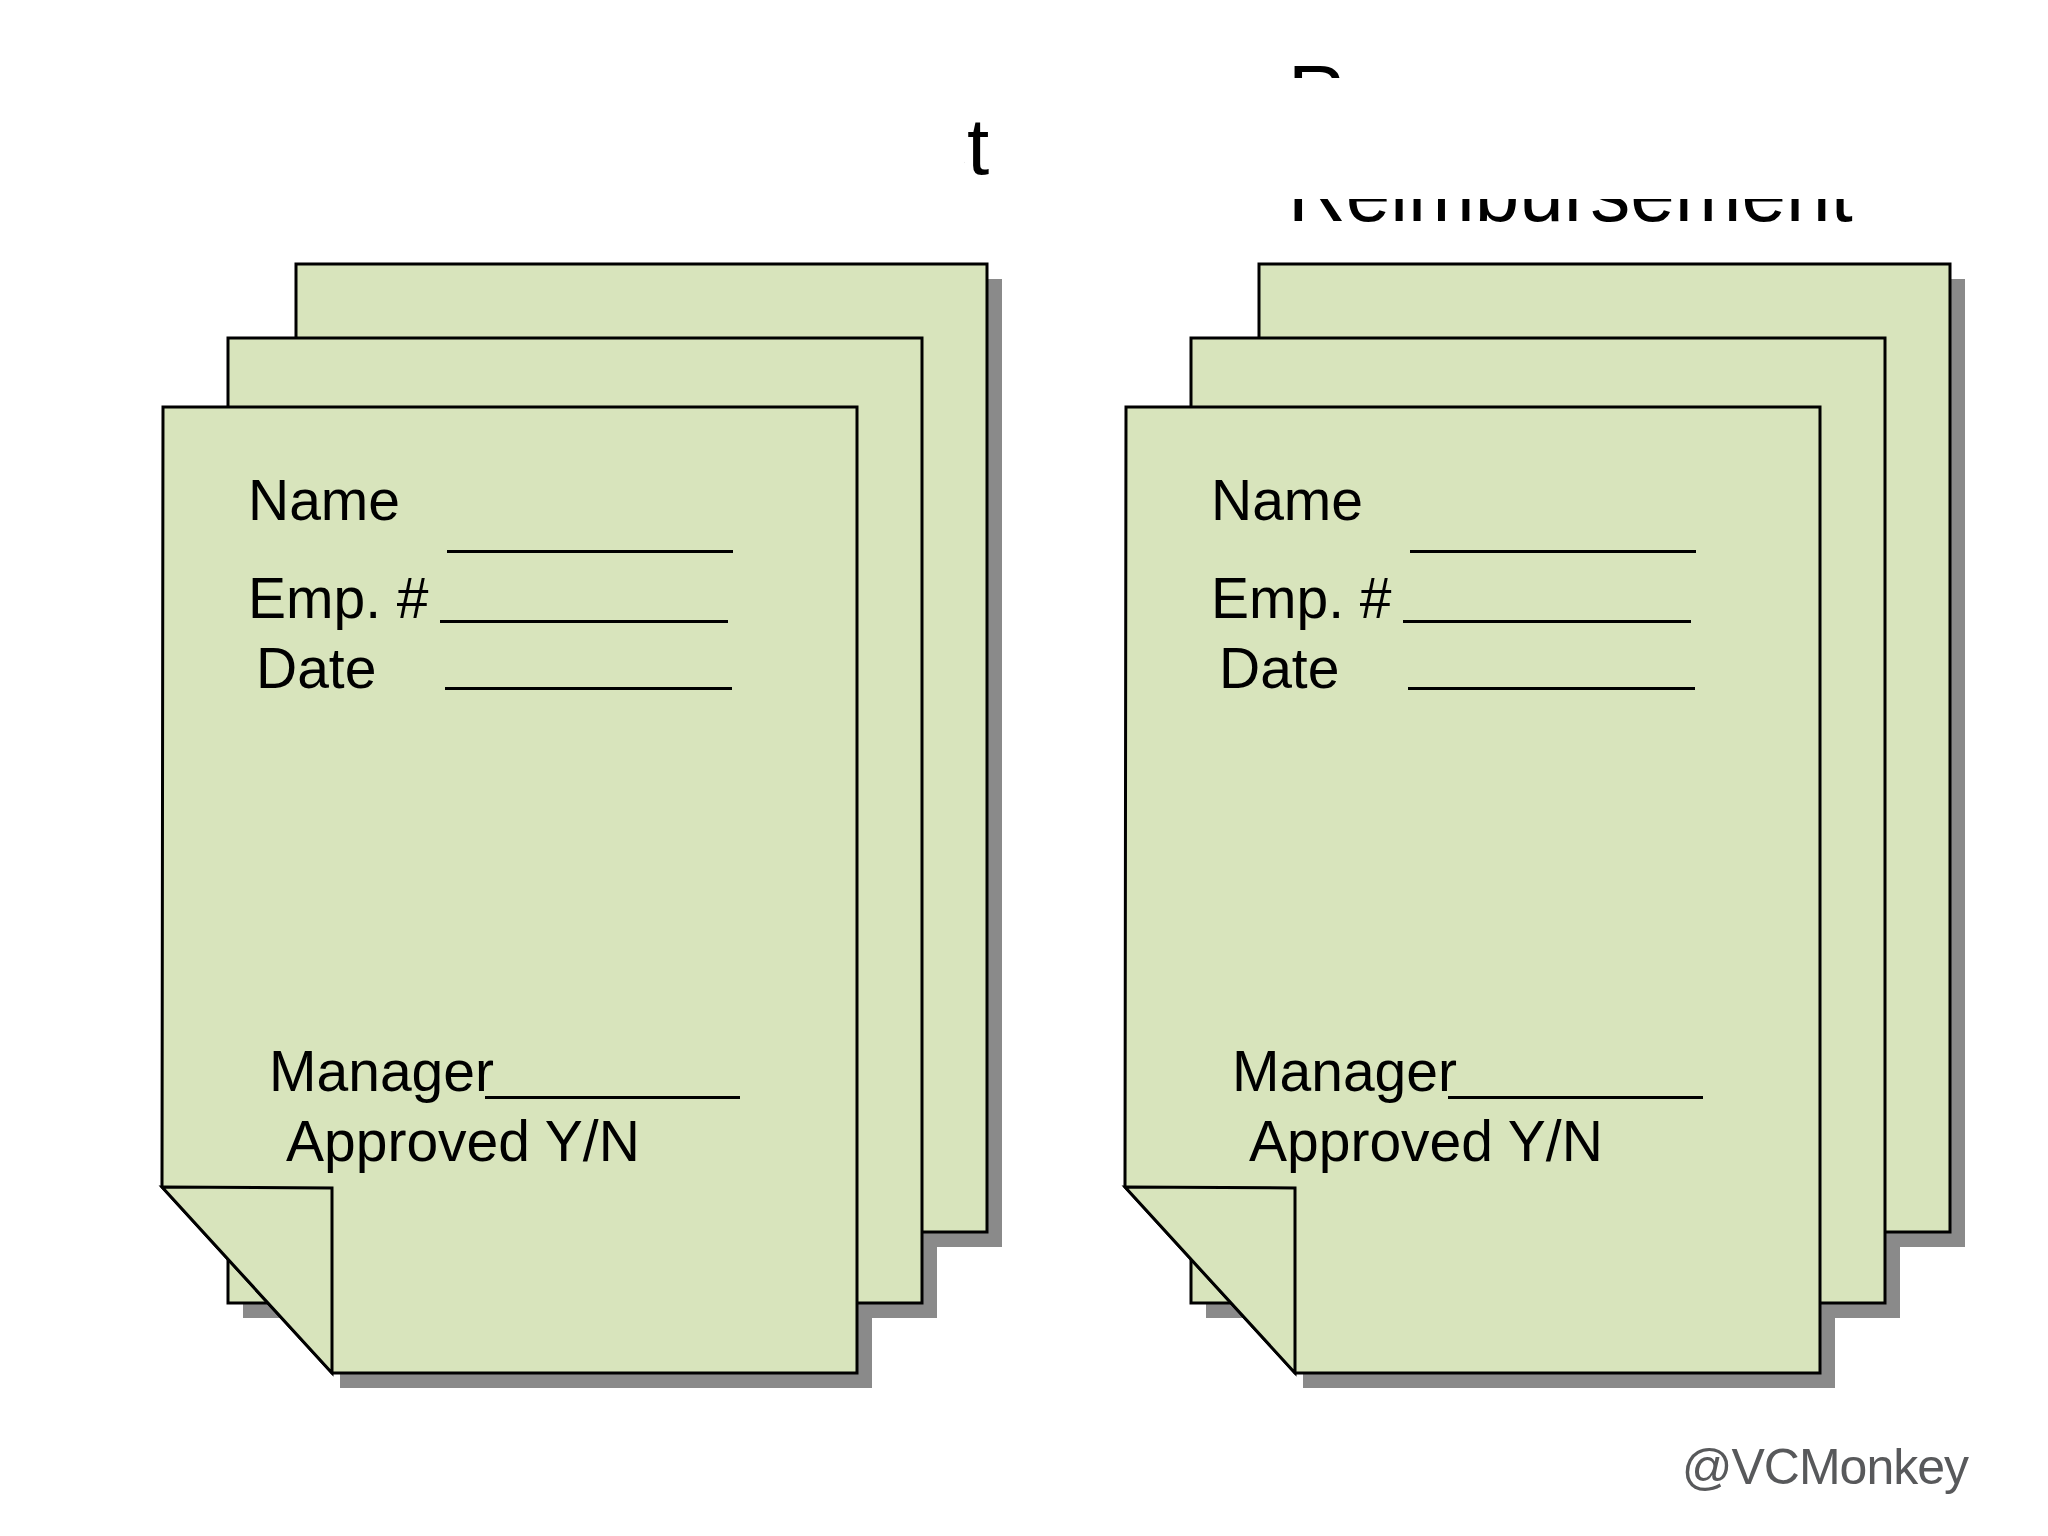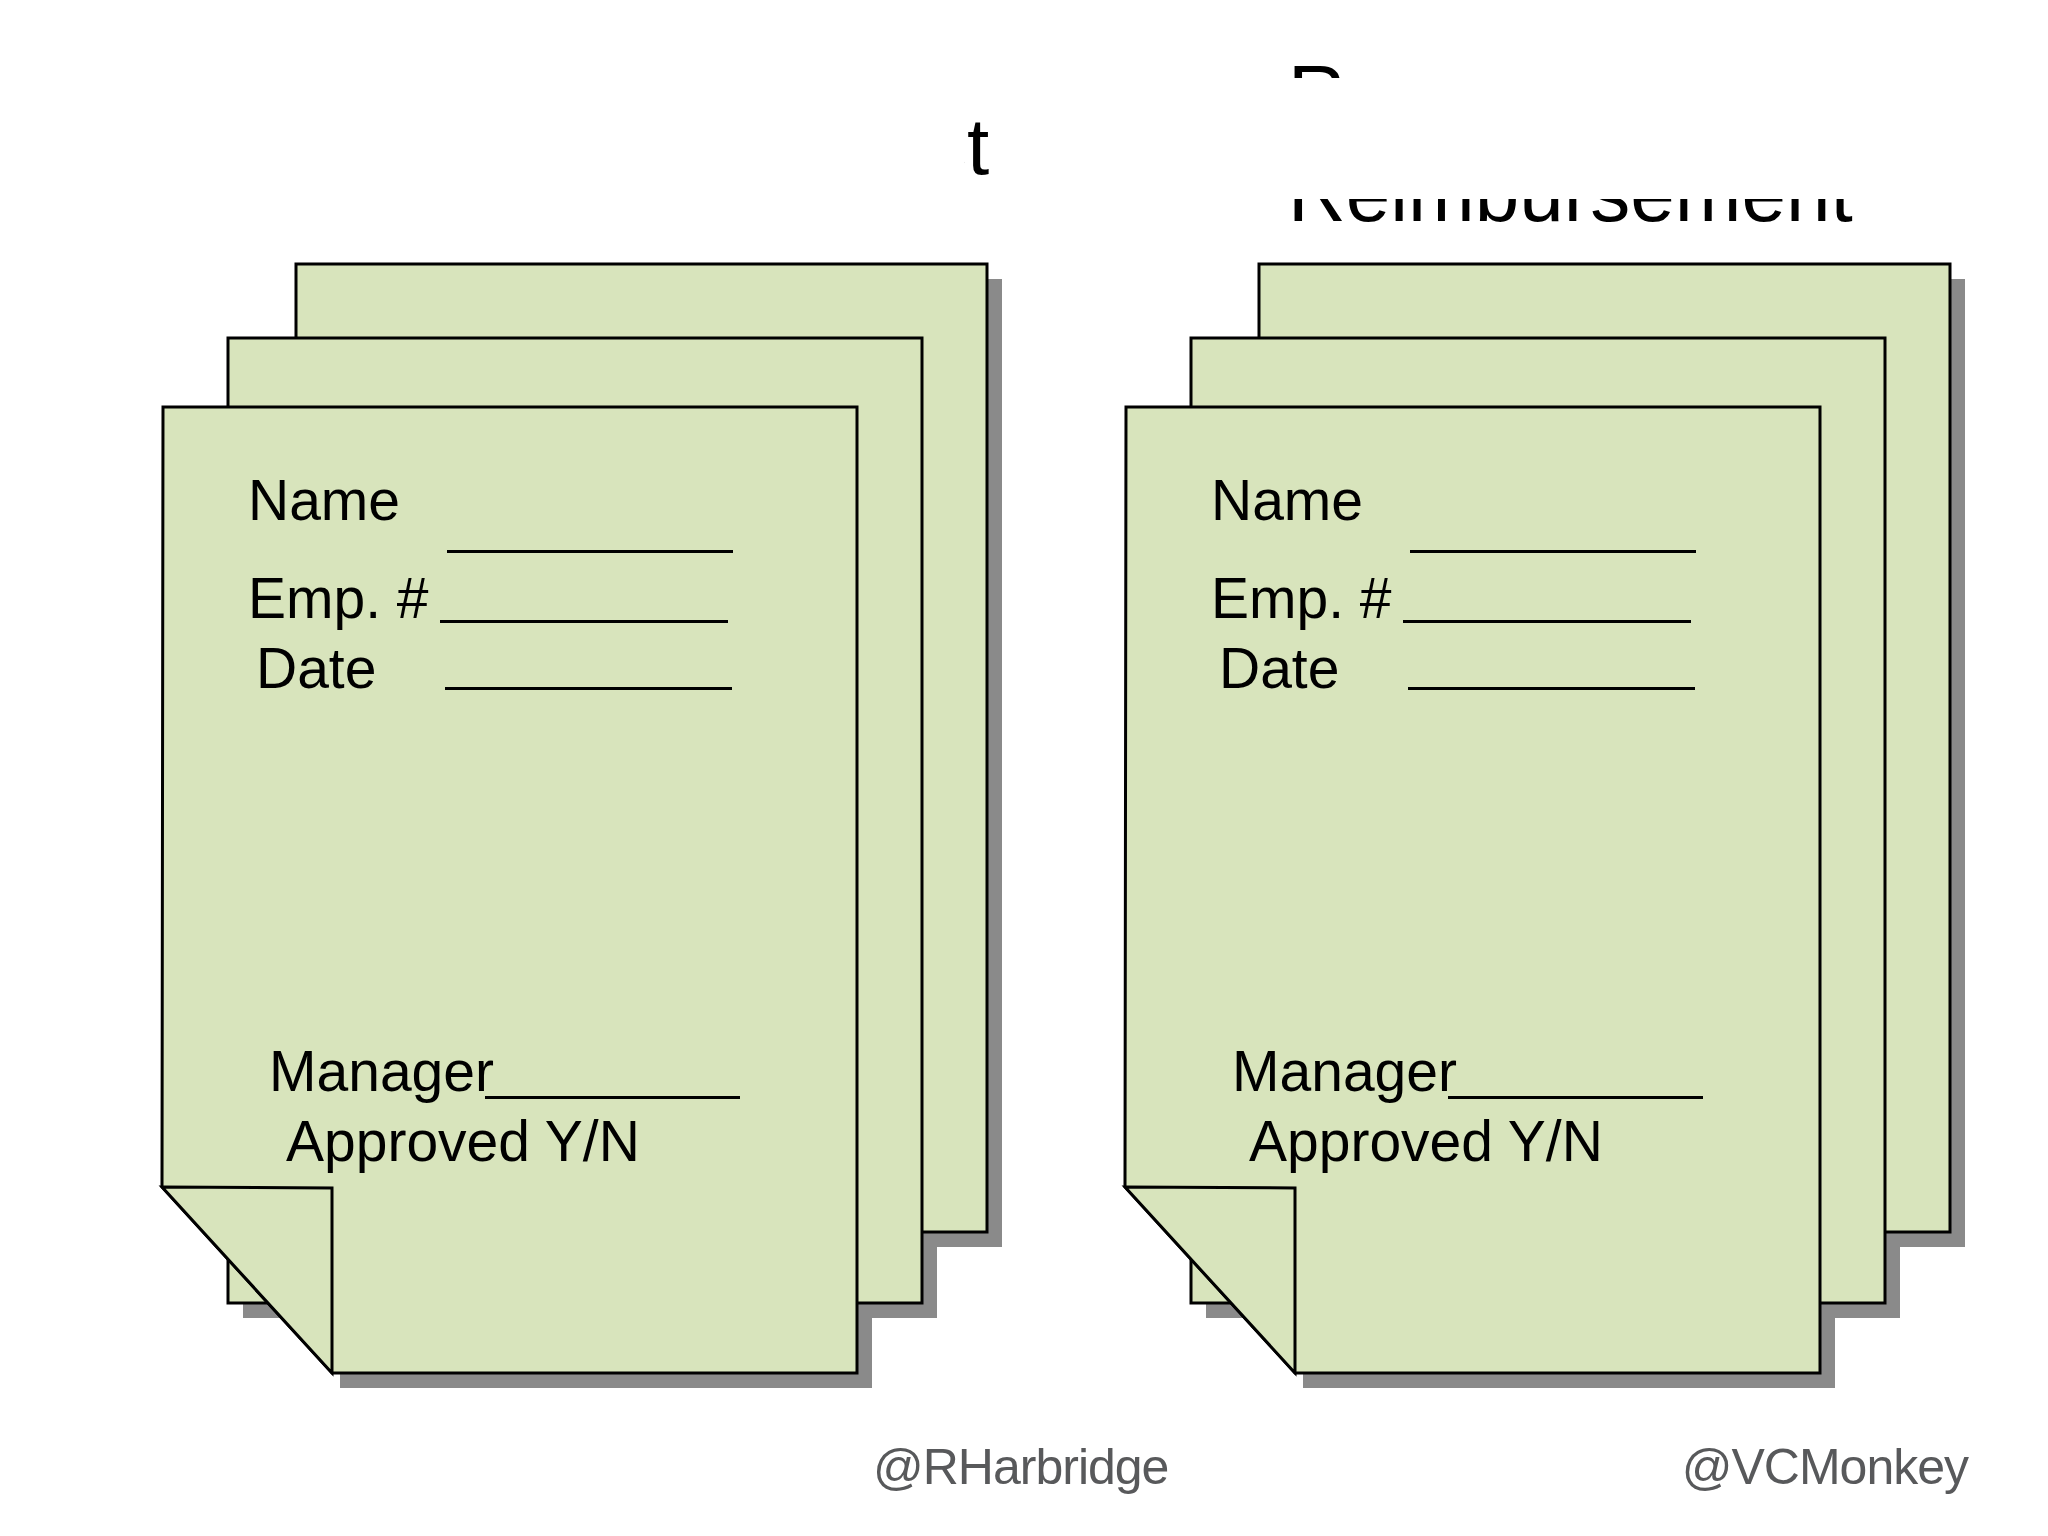--- a/index.html
+++ b/index.html
@@ -133,16 +133,15 @@
     <div class="blank bl-name"></div>
     <div class="label lbl-emp">Emp. #</div>
     <div class="blank bl-emp"></div>
     <div class="label lbl-date">Date</div>
     <div class="blank bl-date"></div>
     <div class="label lbl-manager">Manager</div>
     <div class="blank bl-manager"></div>
     <div class="label lbl-approved">Approved Y/N</div>
   </div>
 
-  <div class="footer-text ft-center">@RHarbridge</div>
   <div class="footer-text ft-right">@VCMonkey</div>
 
 </div>
 
 </body></html>

